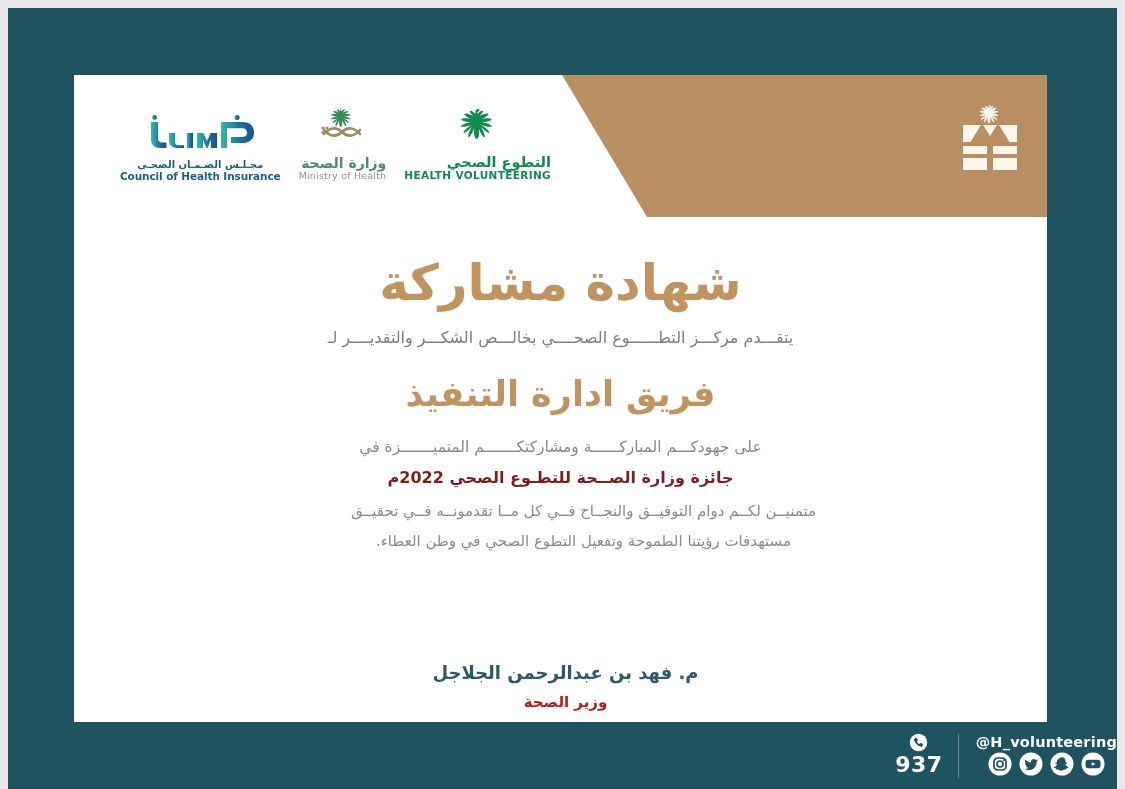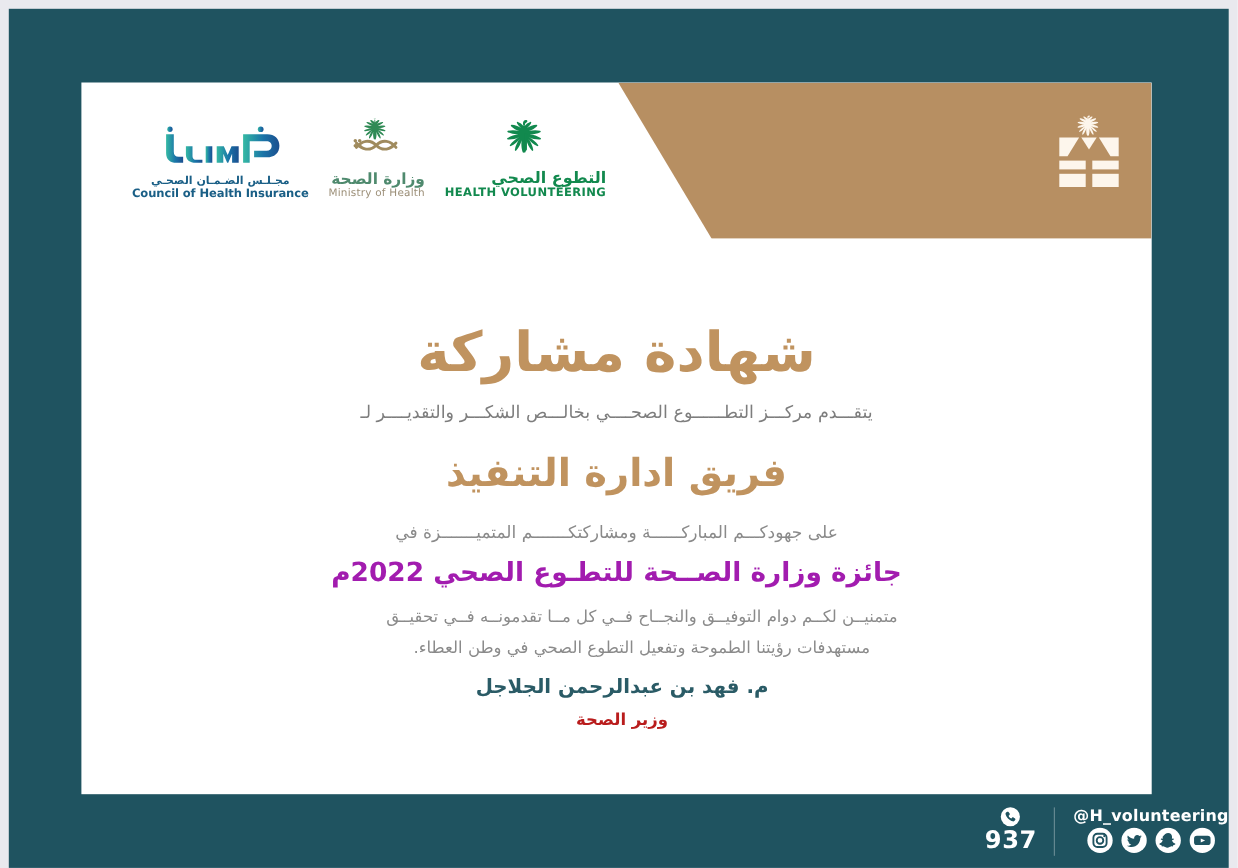--- a/index.html
+++ b/index.html
@@ -124,21 +124,20 @@
     z-index: 1;
   }
 
   #cert-title {
     font-size: 50px;
     font-weight: 700;
     color: #c0935f;
     letter-spacing: 1px;
     line-height: 1.12;
     margin-bottom: 14px;
-    margin-top: 37px;
   }
 
   .intro-line {
     font-size: 16px;
     font-weight: 400;
     color: #7d7d7d;
     letter-spacing: .2px;
     line-height: 1.6;
   }
 
@@ -153,42 +152,42 @@
 
   .reason-line {
     font-size: 15.5px;
     font-weight: 400;
     color: #8a8a8a;
     letter-spacing: .2px;
     line-height: 1.65;
   }
 
   #award-name-line {
-    font-size: 24px;
-    font-weight: 700;
-    color: #a21caf;
+    font-size: 16px;
+    font-weight: 700;
+    color: #7f1d1d;
     letter-spacing: .3px;
     line-height: 1.45;
     margin: 6px 0 8px;
   }
 
   .wish-line {
     font-size: 15px;
     font-weight: 400;
     color: #8a8a8a;
     letter-spacing: .2px;
     line-height: 1.95;
     padding-left: 46px;
   }
 
   
   #signature-block {
     position: absolute;
     left: 0; right: 0;
-    top: 536px;
+    top: 584px;
     text-align: center;
     direction: rtl;
     margin-left: 10px;
   }
   #signer-name {
     font-size: 18px;
     font-weight: 700;
     color: #2a5b66;
     letter-spacing: .2px;
     line-height: 1.5;

